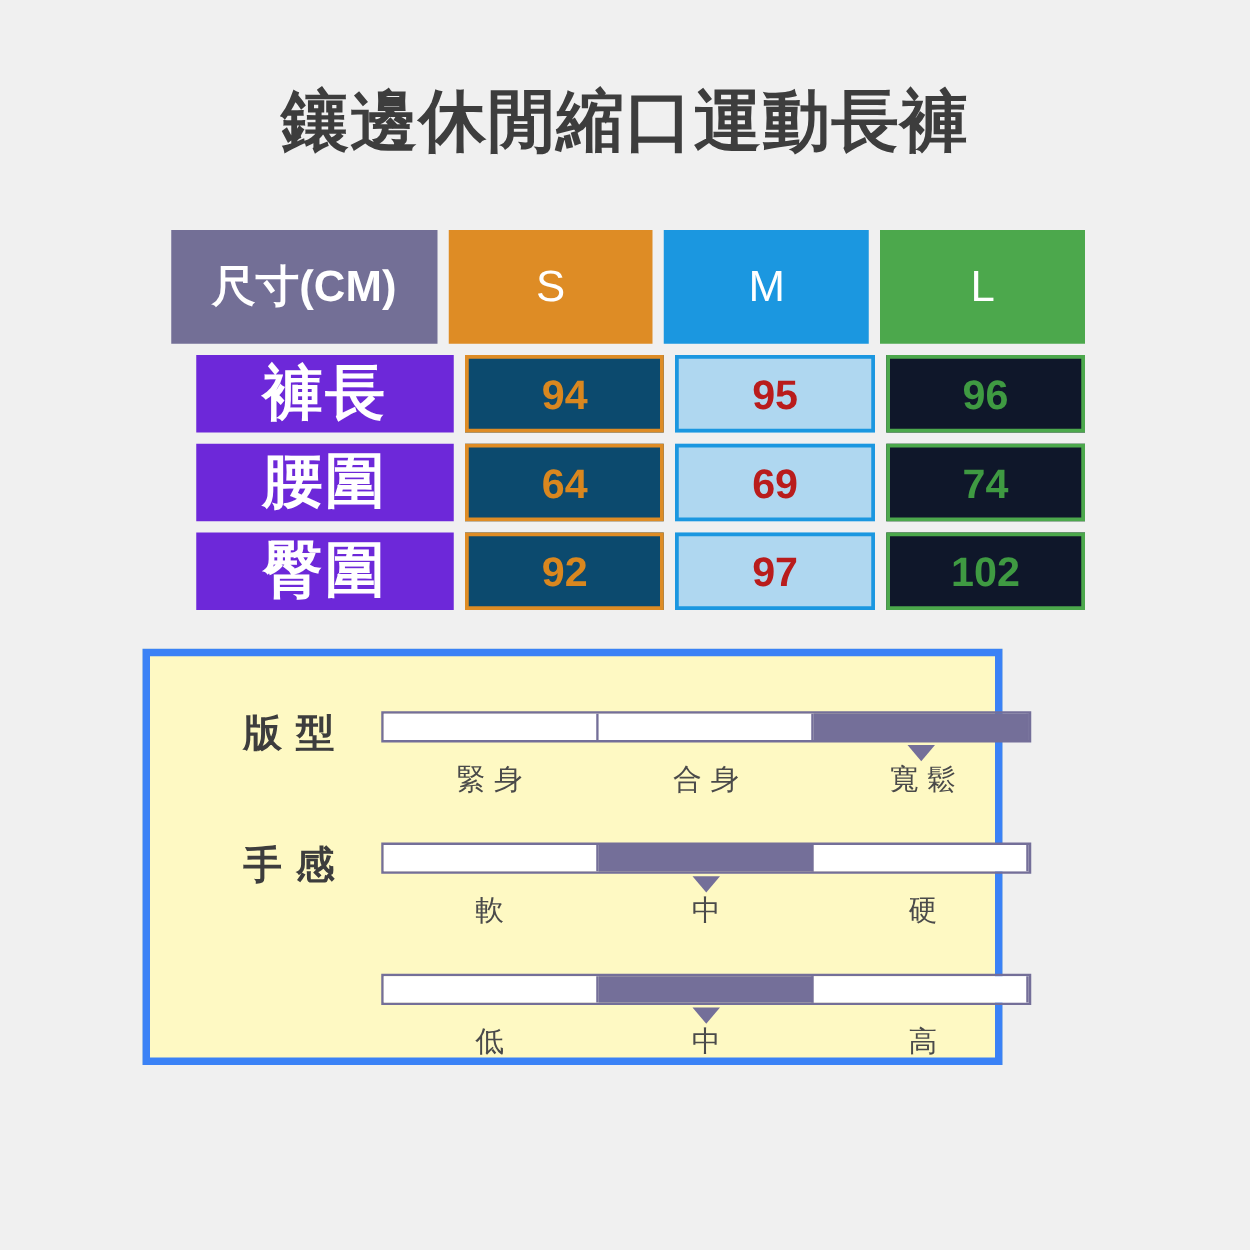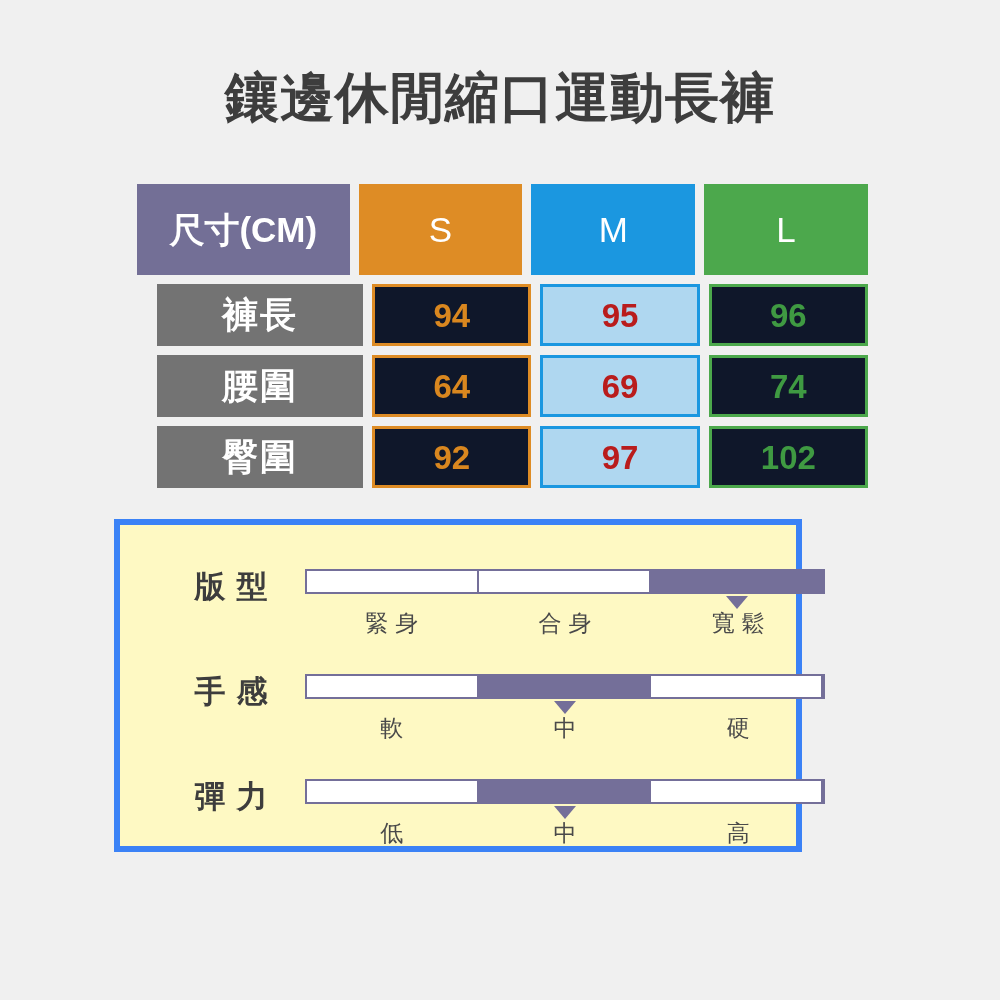--- a/index.html
+++ b/index.html
@@ -64,34 +64,34 @@
   .head-row .cell { height: 91px; color: #ffffff; font-weight: normal; }
   .head-row .c-label { background: #736f96; font-size: 35px; font-weight: bold; }
   .head-row .c-s { background: #de8c25; }
   .head-row .c-m { background: #1b97e0; }
   .head-row .c-l { background: #4ca84c; }
   .head-row .c-val { font-size: 35px; }
 
   
   .data-row .cell { height: 62px; }
   .data-row .c-label {
-    background: #737373;
+    background: #6d28d9;
     color: #ffffff;
-    font-size: 36px;
+    font-size: 48px;
     font-weight: bold;
     letter-spacing: 2px;
     margin-left: 20px;
   }
   .data-row .c-val {
     font-size: 33px;
     font-weight: bold;
     border-width: 3px;
     border-style: solid;
   }
-  .data-row .v-s { background: #0f172a; border-color: #de8c25; color: #d9871f; }
+  .data-row .v-s { background: #0c4a6e; border-color: #de8c25; color: #d9871f; }
   .data-row .v-m { background: #afd7f0; border-color: #1b97e0; color: #b91c1c; }
   .data-row .v-l { background: #0f172a; border-color: #4ca84c; color: #3f9a42; }
 
   
   .attr-panel {
     position: absolute;
     left: 114px;
     top: 519px;
     width: 688px;
     height: 333px;
@@ -257,21 +257,20 @@
         </div>
         <div class="scale">
           <span>軟</span>
           <span>中</span>
           <span>硬</span>
         </div>
       </div>
     </div>
 
     <div class="attr-row r2">
-      <div class="attr-name">彈力</div>
       <div class="slider">
         <div class="bar">
           <div class="seg"></div>
           <div class="seg on"></div>
           <div class="seg"></div>
           <div class="marker p1"></div>
         </div>
         <div class="scale">
           <span>低</span>
           <span>中</span>

